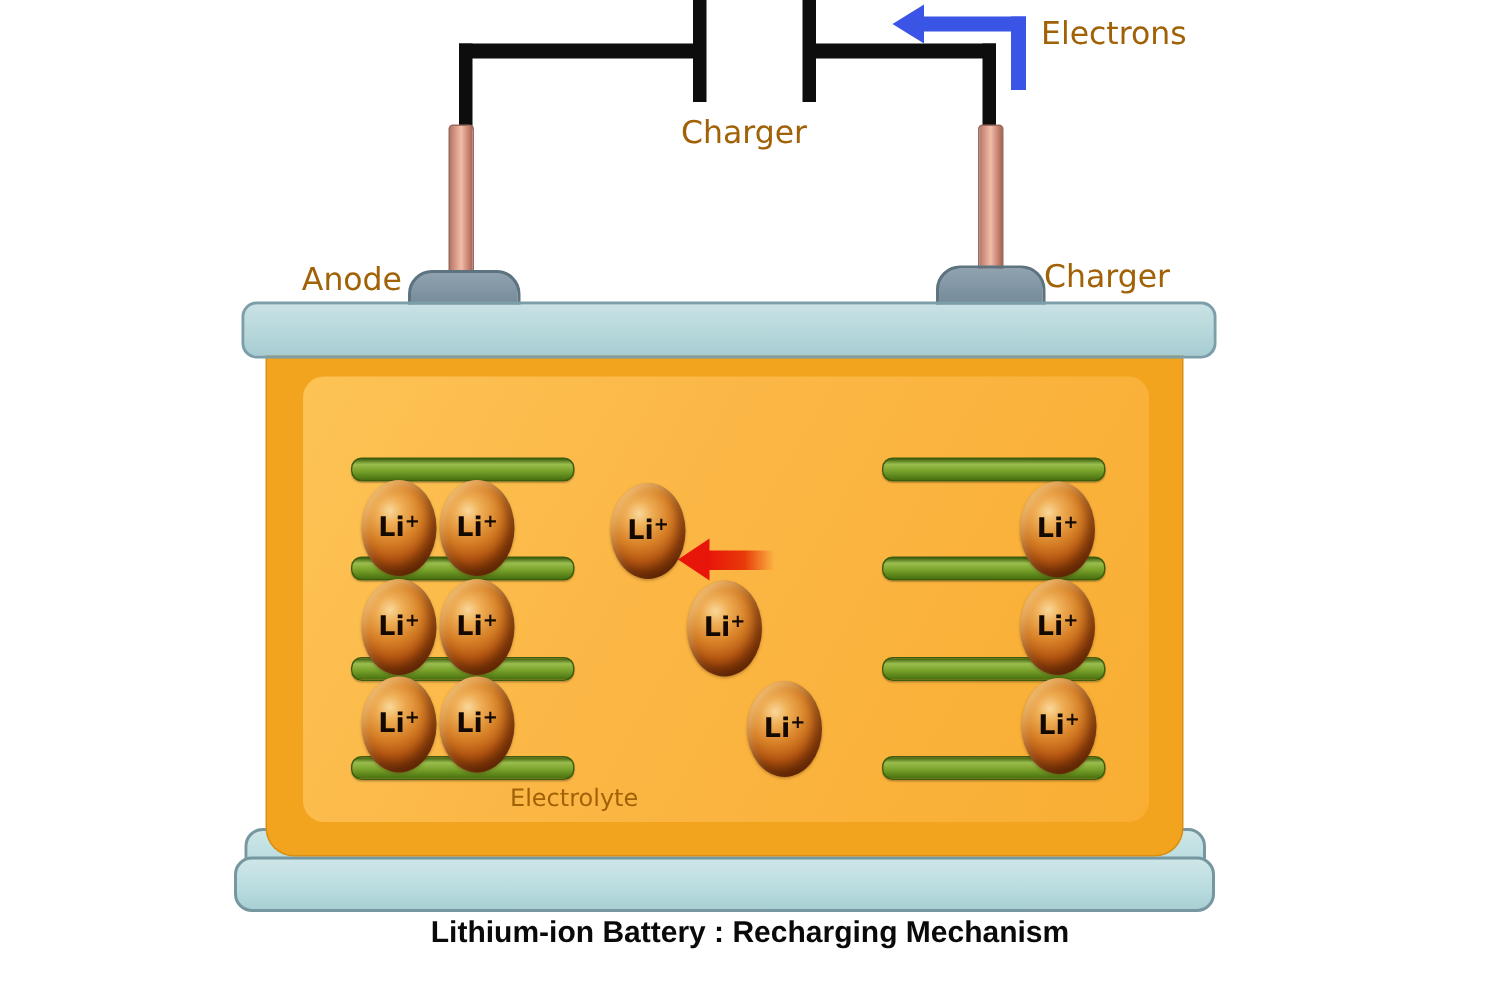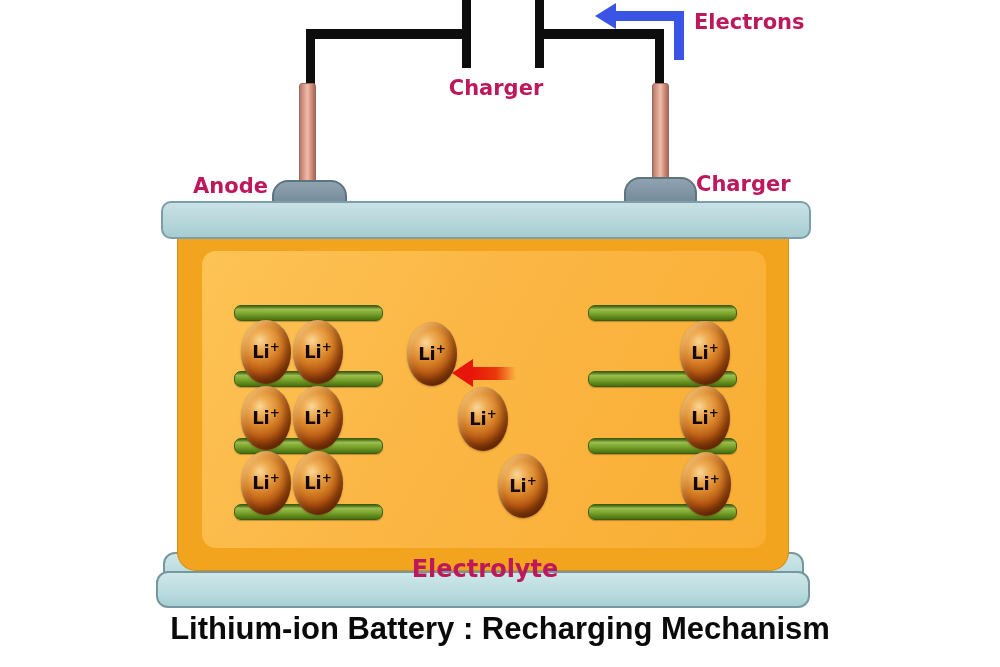--- a/index.html
+++ b/index.html
@@ -46,23 +46,23 @@
     display:flex;align-items:center;justify-content:center;
     color:#140900;font-weight:bold;font-size:18px;line-height:1;}
   .ion sup{font-size:12px;margin-top:-10px;font-weight:bold;}
   
   .rarrow-shaft{position:absolute;left:472px;top:367px;width:44px;height:13px;
     background:linear-gradient(90deg,#e8150a 0%,#e83a0a 55%,rgba(248,150,40,0) 100%);}
   .rarrow-head{position:absolute;left:452px;top:359px;width:0;height:0;
     border-top:14px solid transparent;border-bottom:14px solid transparent;
     border-right:21px solid #e8150a;}
   
-  .lbl{position:absolute;color:#be185d;font-weight:bold;font-size:21px;white-space:nowrap;}
+  .lbl{position:absolute;color:#a16207;font-weight:normal;font-size:21px;white-space:nowrap;}
   .title{position:absolute;left:0;top:611px;width:1000px;text-align:center;
-    color:#0a0a0a;font-weight:bold;font-size:31px;
+    color:#0a0a0a;font-weight:bold;font-size:20px;
     font-family:"Liberation Sans","DejaVu Sans",sans-serif;letter-spacing:0px;}
 </style>
 </head>
 <body>
 
 <div id="canvas">
 
   <div class="cap-plate" style="left:462px;"></div>
   <div class="cap-plate" style="left:535px;"></div>
   <div class="wire" style="left:306px;top:29px;width:158px;height:10px;"></div>
@@ -147,17 +147,17 @@
     </div>
   <div class="ion" style="left:680px;top:386px;">
       <span>Li</span>
       <sup>+</sup>
     </div>
   <div class="ion" style="left:681px;top:452px;">
       <span>Li</span>
       <sup>+</sup>
     </div>
 
-  <div class="lbl" style="left:340px;top:555px;width:290px;text-align:center;font-size:24px;">Electrolyte</div>
+  <div class="lbl" style="left:340px;top:522px;width:290px;text-align:left;font-size:16px;">Electrolyte</div>
 
   <div class="title">Lithium-ion Battery : Recharging Mechanism</div>
 
 </div>
 
 </body></html>

